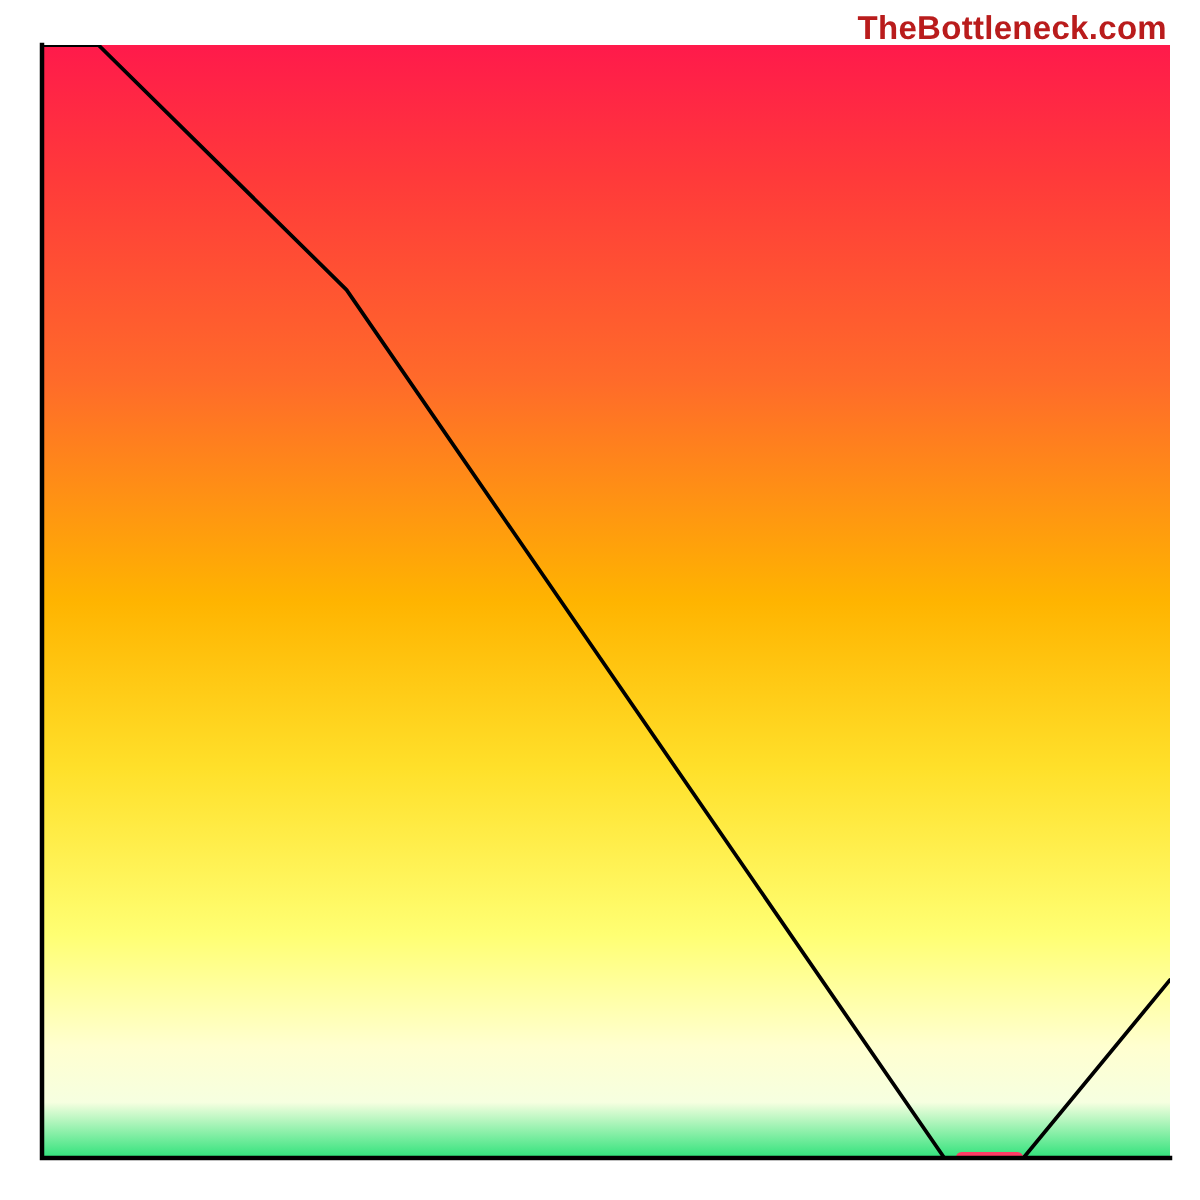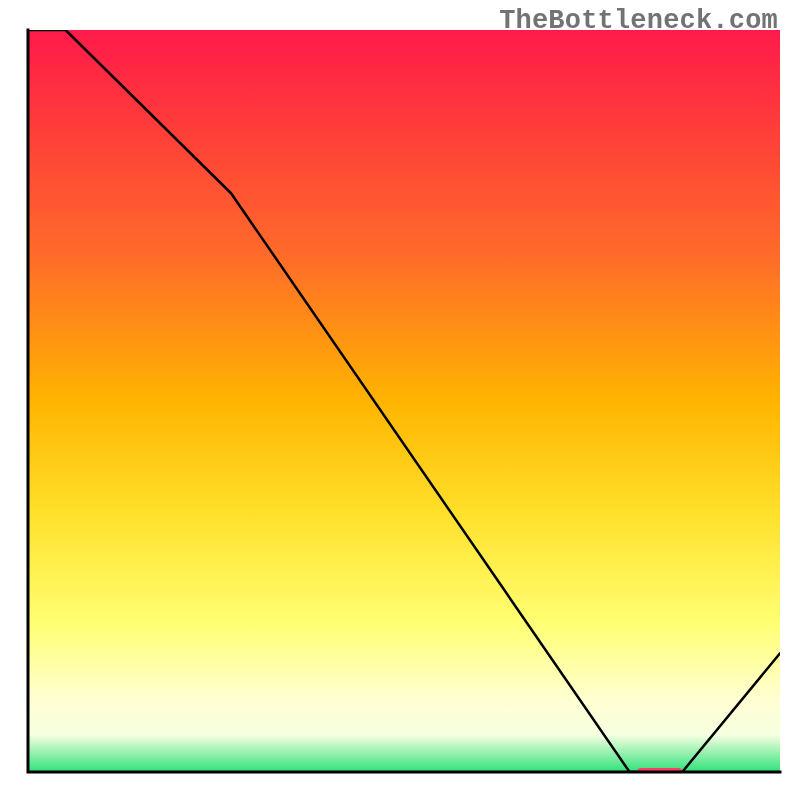--- a/index.html
+++ b/index.html
@@ -6,24 +6,24 @@
   html, body { width: 800px; height: 800px; overflow: hidden; background: #fff; }
   .stage {
     position: relative;
     width: 800px;
     height: 800px;
   }
   .watermark {
     position: absolute;
     top: 6px;
     right: 22px;
-    font-family: Liberation Mono, monospace;
-    font-size: 27px;
+    font-family: Liberation Sans, sans-serif;
+    font-size: 22px;
     font-weight: bold;
-    color: #737373;
+    color: #b91c1c;
     letter-spacing: 0.2px;
   }
   svg { display: block; }
 </style>
 </head>
 <body>
 
 <div class="stage">
   <div class="watermark">TheBottleneck.com</div>
 

